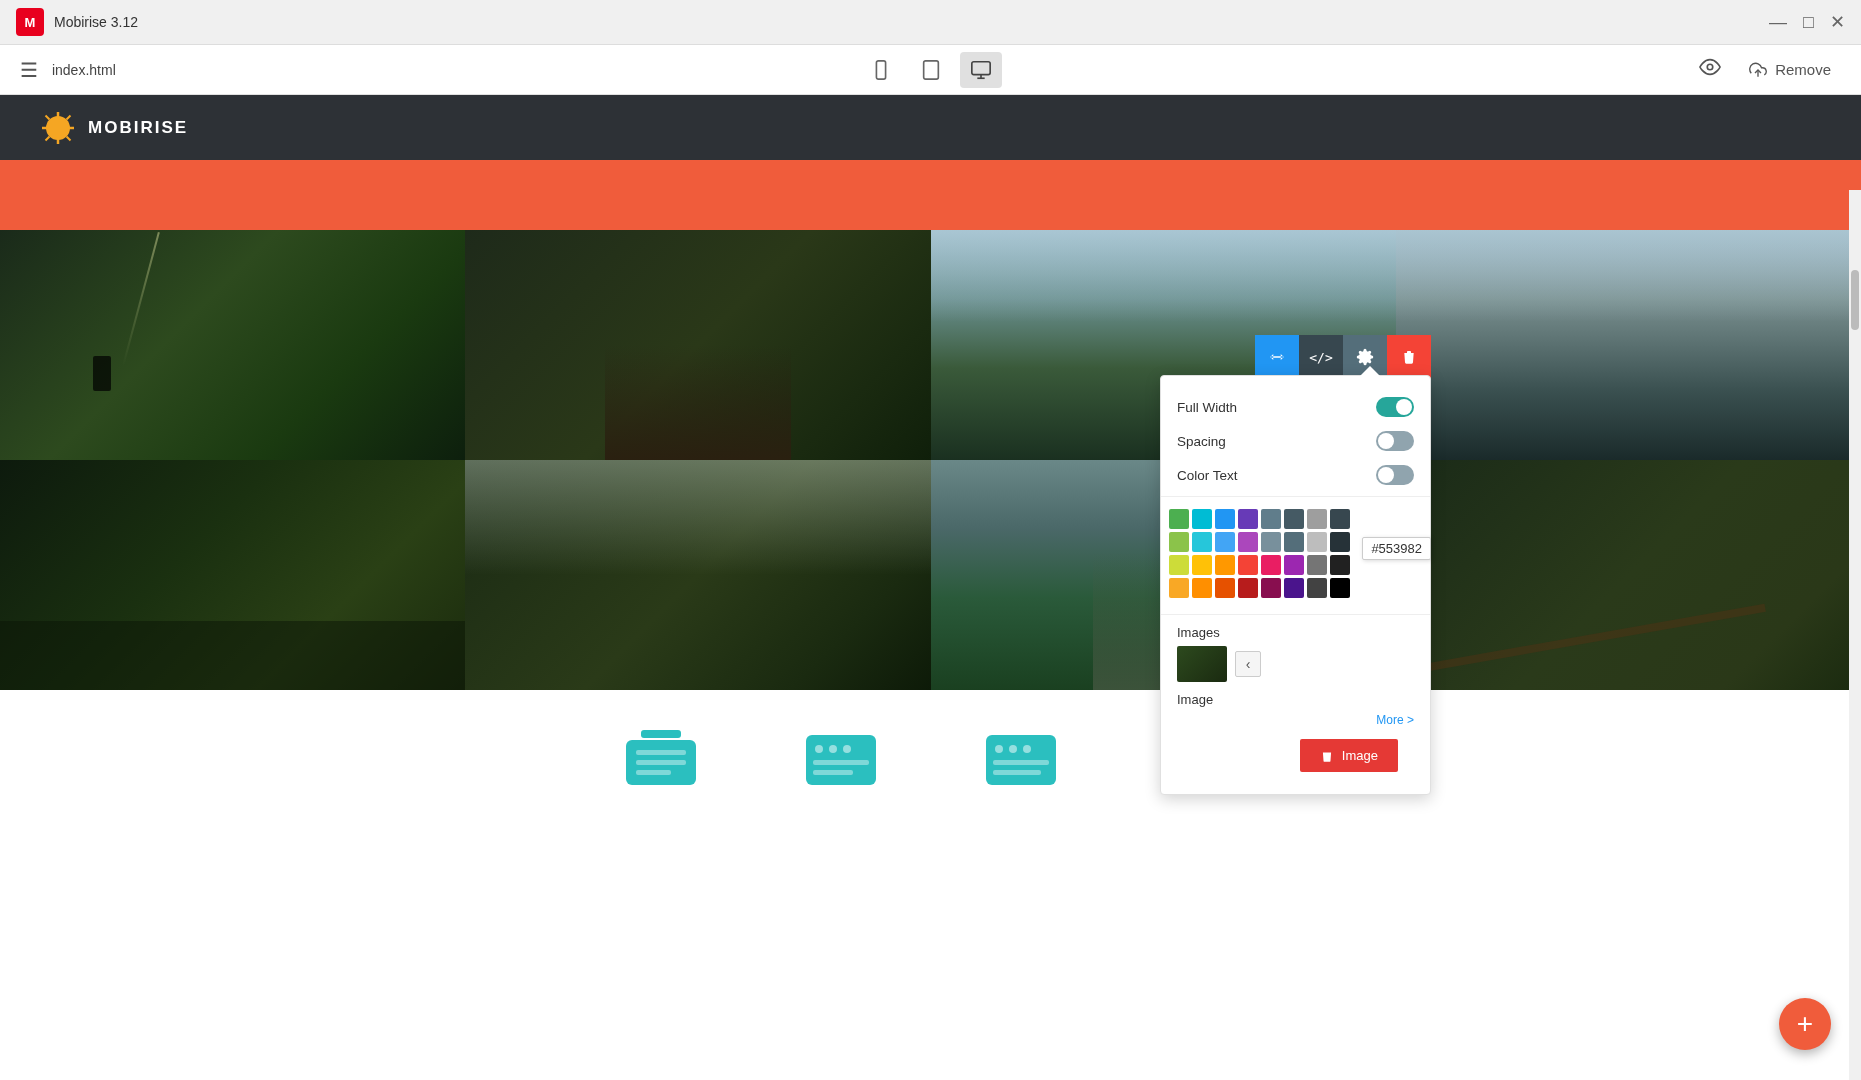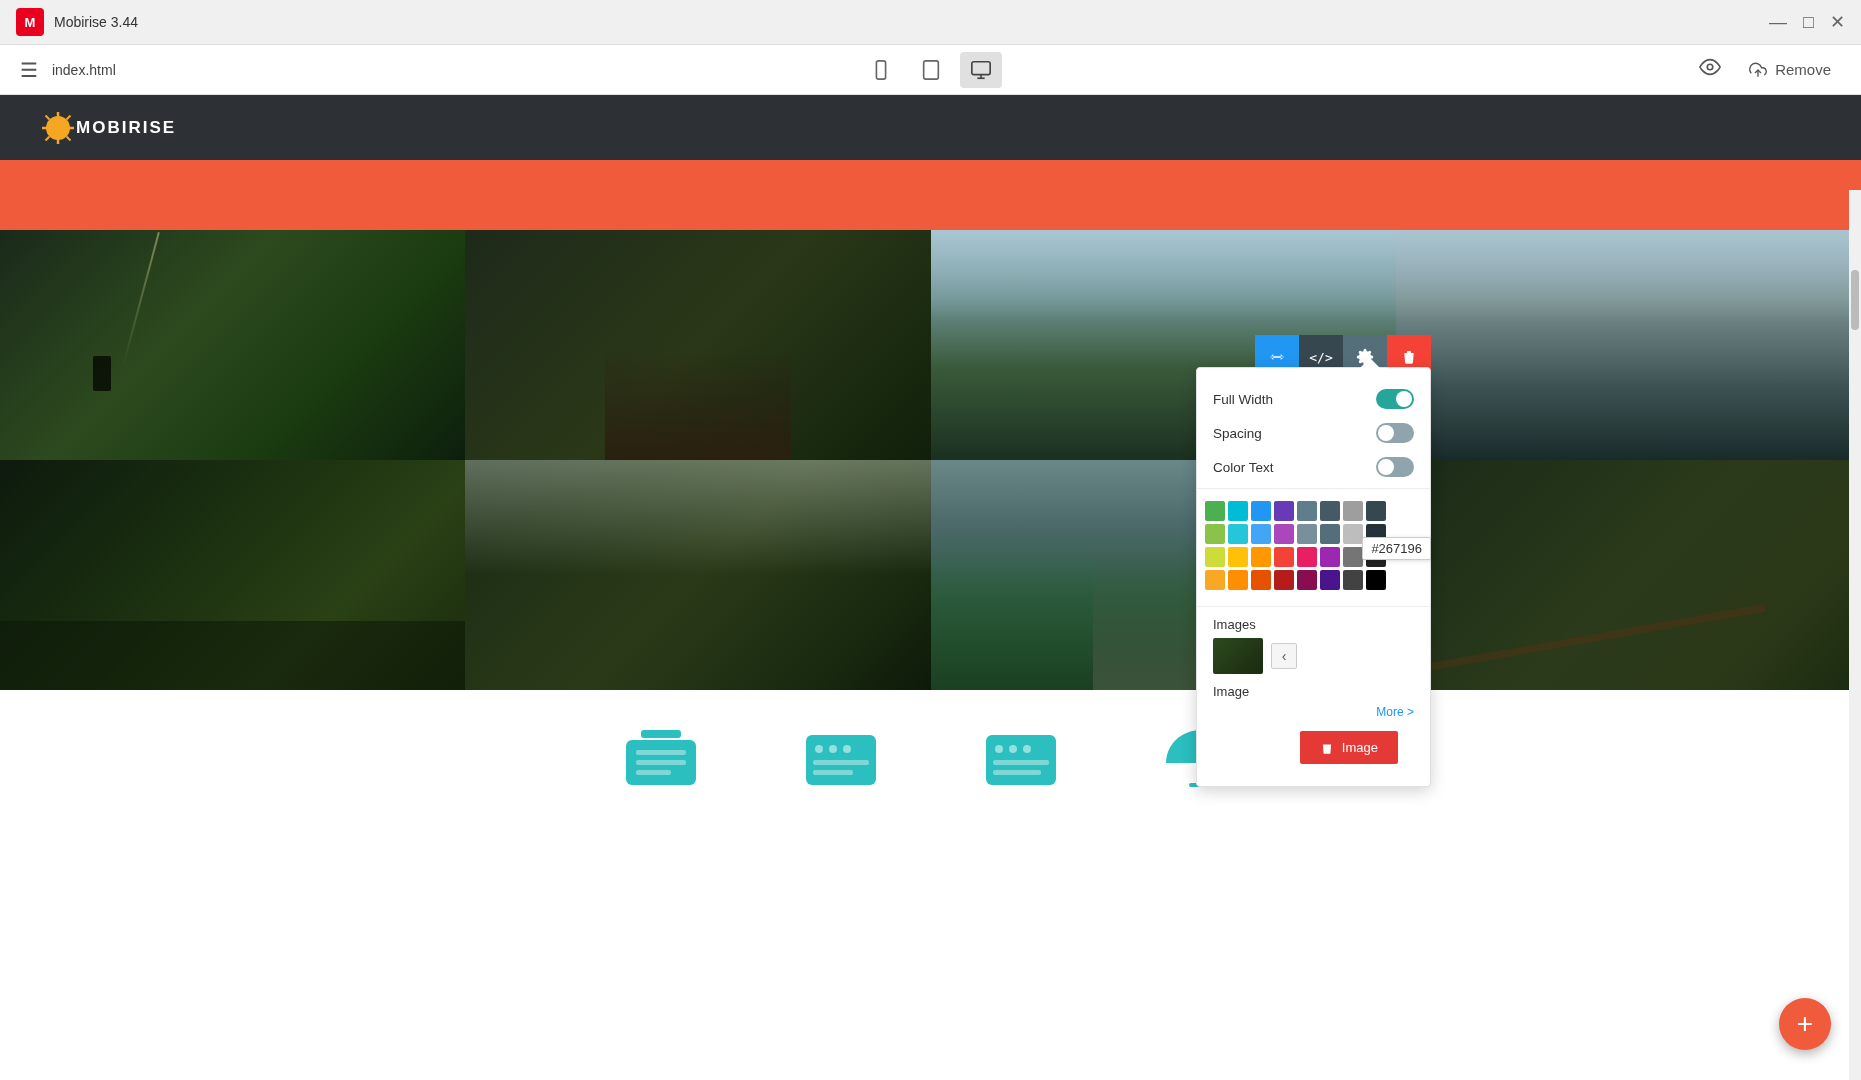--- a/index.html
+++ b/index.html
@@ -147,20 +147,21 @@
       background: #2d3136;
       height: 65px;
       display: flex;
       align-items: center;
       justify-content: space-between;
       padding: 0 40px;
     }
     .site-logo {
       display: flex;
       align-items: center;
+      gap: 12px;
     }
     .logo-text {
       color: #fff;
       font-size: 17px;
       font-weight: 600;
       letter-spacing: 2px;
     }
     .site-nav-links {
       display: flex;
       align-items: center;
@@ -242,23 +243,23 @@
       font-size: 16px;
     }
     .bc-blue { background: #2196F3; }
     .bc-dark { background: #37474F; }
     .bc-gear { background: #546E7A; }
     .bc-red { background: #F44336; }
 
     
     .settings-panel {
       position: absolute;
-      top: 272px;
+      top: 280px;
       right: 430px;
-      width: 235px;
+      width: 271px;
       background: #fff;
       border: 1px solid #e0e0e0;
       border-radius: 4px;
       box-shadow: 0 4px 16px rgba(0,0,0,0.18);
       z-index: 300;
       padding: 14px 0 8px 0;
     }
     .settings-arrow {
       position: absolute;
       top: -10px;
@@ -444,21 +445,21 @@
     }
   </style>
 </head>
 <body>
 
 <div class="title-bar">
   <div class="title-bar-left">
     <div class="app-icon">
       <span>M</span>
     </div>
-    <span class="app-title">Mobirise 3.44</span>
+    <span class="app-title">Mobirise 3.12</span>
   </div>
   <div class="title-bar-controls">
     <button class="title-btn">—</button>
     <button class="title-btn">□</button>
     <button class="title-btn">✕</button>
   </div>
 </div>
 
 <div class="toolbar">
   <div class="toolbar-left">
@@ -731,21 +732,21 @@
         <svg width="14" height="14" viewBox="0 0 24 24" fill="white">
             <polyline points="3 6 5 6 21 6"></polyline>
             <path d="M19 6l-1 14a2 2 0 0 1-2 2H8a2 2 0 0 1-2-2L5 6"></path>
           </svg>
         <span>Image</span>
       </button>
     </div>
   </div>
 
   <div class="color-tooltip">
-    <span>#267196</span>
+    <span>#553982</span>
   </div>
 
   <button class="fab-btn">
     <span>+</span>
   </button>
 
   <div class="right-scrollbar">
     <div class="scrollbar-thumb"></div>
   </div>
 

